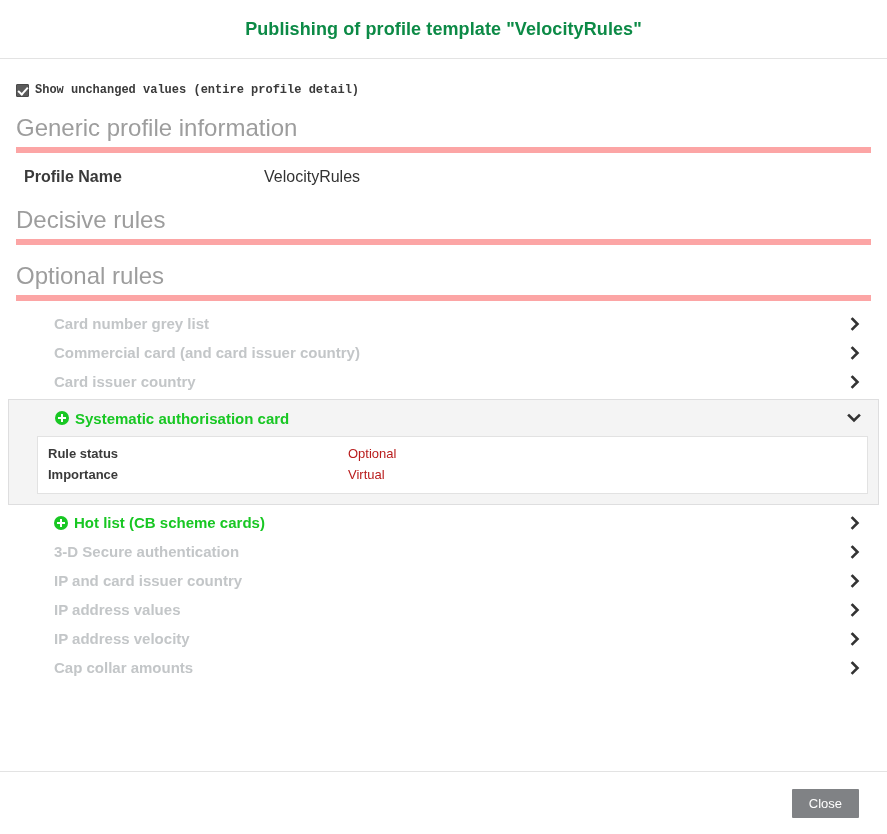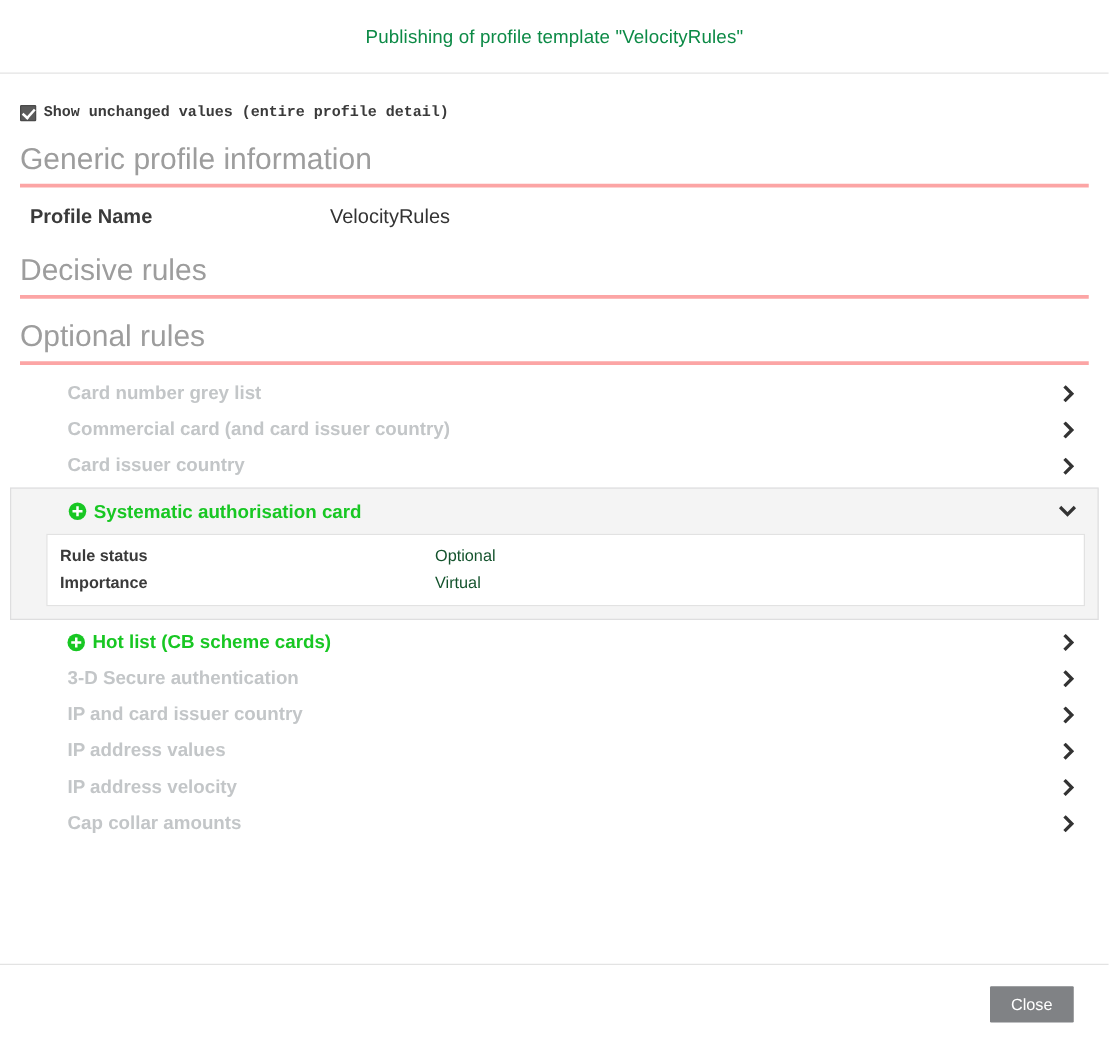--- a/index.html
+++ b/index.html
@@ -19,22 +19,22 @@
   
   .dialog-header {
     height: 59px;
     box-sizing: border-box;
     border-bottom: 1px solid #e3e3e3;
     display: flex;
     align-items: center;
     justify-content: center;
   }
   .dialog-title {
-    font-size: 15px;
-    font-weight: normal;
+    font-size: 18px;
+    font-weight: bold;
     color: #0c8a46;
     letter-spacing: 0.1px;
   }
 
   
   .dialog-body {
     padding: 0 8px;
     height: 712px;
     box-sizing: border-box;
     overflow: hidden;
@@ -70,21 +70,21 @@
   .checkbox-label {
     font-size: 12px;
     font-weight: bold;
     color: #3a3a3a;
     font-family: Liberation Mono, monospace;
   }
 
   .section-header {
     margin: 16px 8px 0 8px;
     padding-bottom: 4px;
-    border-bottom: 3px solid #fca5a5;
+    border-bottom: 6px solid #fca5a5;
     font-size: 24px;
     font-weight: normal;
     color: #9d9d9d;
     line-height: 30px;
   }
 
   .kv-table {
     margin: 12px 0 0 16px;
     width: calc(100% - 24px);
     border-collapse: collapse;
@@ -187,21 +187,21 @@
     padding: 3px 0;
   }
   .panel-key {
     font-weight: bold;
     color: #3a3a3a;
     padding-left: 10px !important;
     width: 300px;
   }
   .panel-val {
     font-weight: normal;
-    color: #14532d;
+    color: #b91c1c;
   }
 
   
   .dialog-footer {
     position: absolute;
     left: 0;
     right: 0;
     bottom: 0;
     height: 63px;
     border-top: 1px solid #e3e3e3;

